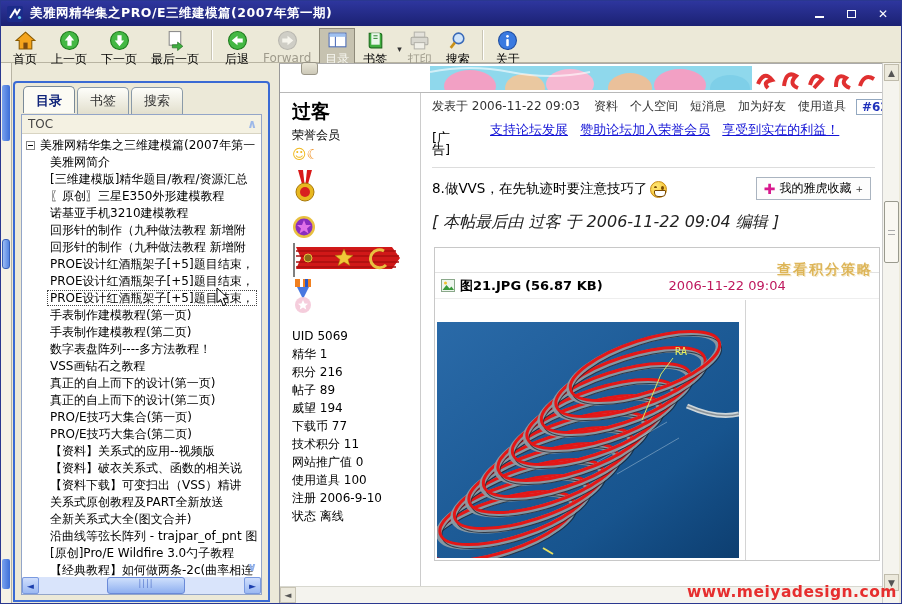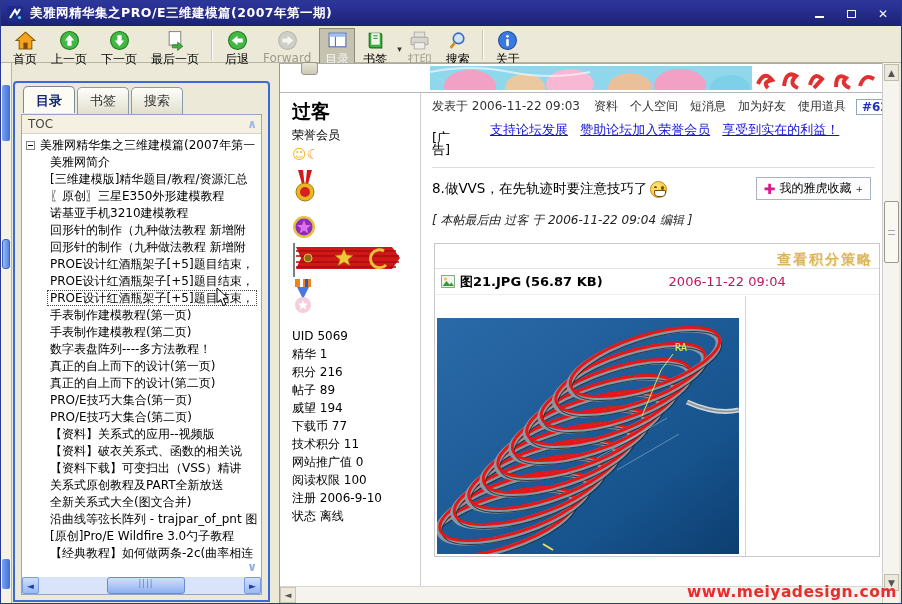--- a/index.html
+++ b/index.html
@@ -95,25 +95,25 @@
   .ad-links { display:block; padding-left:58px; margin-top:4px; }
   .ad-links a { color:#1313d6; text-decoration:underline; margin-right:8px; }
   .hr { border:none; border-top:1px solid #ddd; margin:8px 0 0 0; }
   .pbody { margin-top:12px; font-size:13.5px; display:flex; align-items:center; }
   .grin { width:17px; height:17px; border-radius:50%; background:radial-gradient(circle at 35% 30%,#ffe878,#f4b81c); border:1px solid #c88a10; position:relative; margin-left:3px; flex:0 0 auto; }
   .grin::before { content:""; position:absolute; left:3px; top:4px; width:3px; height:2px; border-top:2px solid #7a4a00; border-radius:50%; box-shadow:7px 0 0 #7a4a00; }
   .grin::after { content:""; position:absolute; left:3px; top:8px; width:10px; height:5px; background:#fff; border:1px solid #7a4a00; border-radius:1px 1px 4px 4px; }
   .fav-btn { position:absolute; right:14px; top:84px; border:1px solid #aab4c0; background:#fdfdfd; padding:2px 7px; font-size:12px; display:flex; align-items:center; gap:4px; }
   .fav-plus { color:#d8188e; font-weight:bold; font-size:14px; line-height:1; }
   .fav-sup { font-size:9px; vertical-align:super; color:#333; }
-  .editnote { margin-top:14px; font-style:italic; font-size:12px; color:#222; }
+  .editnote { margin-top:14px; font-style:italic; font-size:16px; color:#222; }
 
   .attach { margin-top:14px; margin-left:2px; width:446px; border:1px solid #c8c8c8; position:relative; background:#fff; height:314px; }
   .points-row { height:25px; border-bottom:1px solid #e2e2e2; position:relative; }
-  .points { position:absolute; right:6px; top:7px; color:#ddb558; font-weight:bold; font-size:14px; letter-spacing:2px; text-shadow:0 0 1px #fff,1px 1px 0 #f4e8c8; }
+  .points { position:absolute; right:6px; top:13px; color:#ddb558; font-weight:bold; font-size:14px; letter-spacing:2px; text-shadow:0 0 1px #fff,1px 1px 0 #f4e8c8; }
   .filerow { height:26px; display:flex; align-items:center; padding-left:6px; font-size:13px; border-bottom:1px solid #eee; }
   .fileicon { width:14px; height:13px; margin-right:5px; flex:0 0 auto; }
   .fname { font-weight:bold; }
   .fsize { margin-left:4px;font-weight:bold; }
   .fdate { margin-left:66px; color:#be185d; }
   .aimg { position:absolute; left:2px; top:74px; width:302px; height:236px; }
   .vdiv { position:absolute; left:310px; top:52px; bottom:0; width:0; border-left:1px solid #d4d4d4; }
 
   .content-hscroll { position:absolute; left:0; right:0; bottom:0; height:17px; background:#f4f3ee; border-top:1px solid #d8d8d0; display:flex; }
   .gray-arrow { width:16px; height:16px; display:flex; align-items:center; justify-content:center; color:#555; font-size:9px; background:#ece9dc; border:1px solid #c8c4b4; }
@@ -272,20 +272,21 @@
             <div class="toc-item"><span class="lbl">〖原创〗三星E350外形建模教程</span></div>
             <div class="toc-item"><span class="lbl">诺基亚手机3210建模教程</span></div>
             <div class="toc-item"><span class="lbl">回形针的制作（九种做法教程 新增附</span></div>
             <div class="toc-item"><span class="lbl">回形针的制作（九种做法教程 新增附</span></div>
             <div class="toc-item"><span class="lbl">PROE设计红酒瓶架子[+5]题目结束，</span></div>
             <div class="toc-item"><span class="lbl">PROE设计红酒瓶架子[+5]题目结束，</span></div>
             <div class="toc-item focused"><span class="lbl">PROE设计红酒瓶架子[+5]题目结束，</span></div>
             <div class="toc-item"><span class="lbl">手表制作建模教程(第一页)</span></div>
             <div class="toc-item"><span class="lbl">手表制作建模教程(第二页)</span></div>
             <div class="toc-item"><span class="lbl">数字表盘阵列----多方法教程！</span></div>
+            <div class="toc-item"><span class="lbl">VSS画钻石之教程</span></div>
             <div class="toc-item"><span class="lbl">真正的自上而下的设计(第一页)</span></div>
             <div class="toc-item"><span class="lbl">真正的自上而下的设计(第二页)</span></div>
             <div class="toc-item"><span class="lbl">PRO/E技巧大集合(第一页)</span></div>
             <div class="toc-item"><span class="lbl">PRO/E技巧大集合(第二页)</span></div>
             <div class="toc-item"><span class="lbl">【资料】关系式的应用--视频版</span></div>
             <div class="toc-item"><span class="lbl">【资料】破衣关系式、函数的相关说</span></div>
             <div class="toc-item"><span class="lbl">【资料下载】可变扫出（VSS）精讲</span></div>
             <div class="toc-item"><span class="lbl">关系式原创教程及PART全新放送</span></div>
             <div class="toc-item"><span class="lbl">全新关系式大全(图文合并)</span></div>
             <div class="toc-item"><span class="lbl">沿曲线等弦长阵列 - trajpar_of_pnt 图</span></div>
@@ -366,21 +367,21 @@
         <div class="stats">
 
         <div class="stat-row">UID 5069</div>
             <div class="stat-row">精华 1</div>
             <div class="stat-row">积分 216</div>
             <div class="stat-row">帖子 89</div>
             <div class="stat-row">威望 194</div>
             <div class="stat-row">下载币 77</div>
             <div class="stat-row">技术积分 11</div>
             <div class="stat-row">网站推广值 0</div>
-            <div class="stat-row">阅读权限 100</div>
+            <div class="stat-row">使用道具 100</div>
             <div class="stat-row">注册 2006-9-10</div>
             <div class="stat-row">状态 离线</div>
           </div>
       </div>
 
       <div class="post-col">
         <div class="phead">
           <span class="posted">发表于 2006-11-22 09:03</span>
           <span class="plink">资料</span>
           <span class="plink">个人空间</span>

